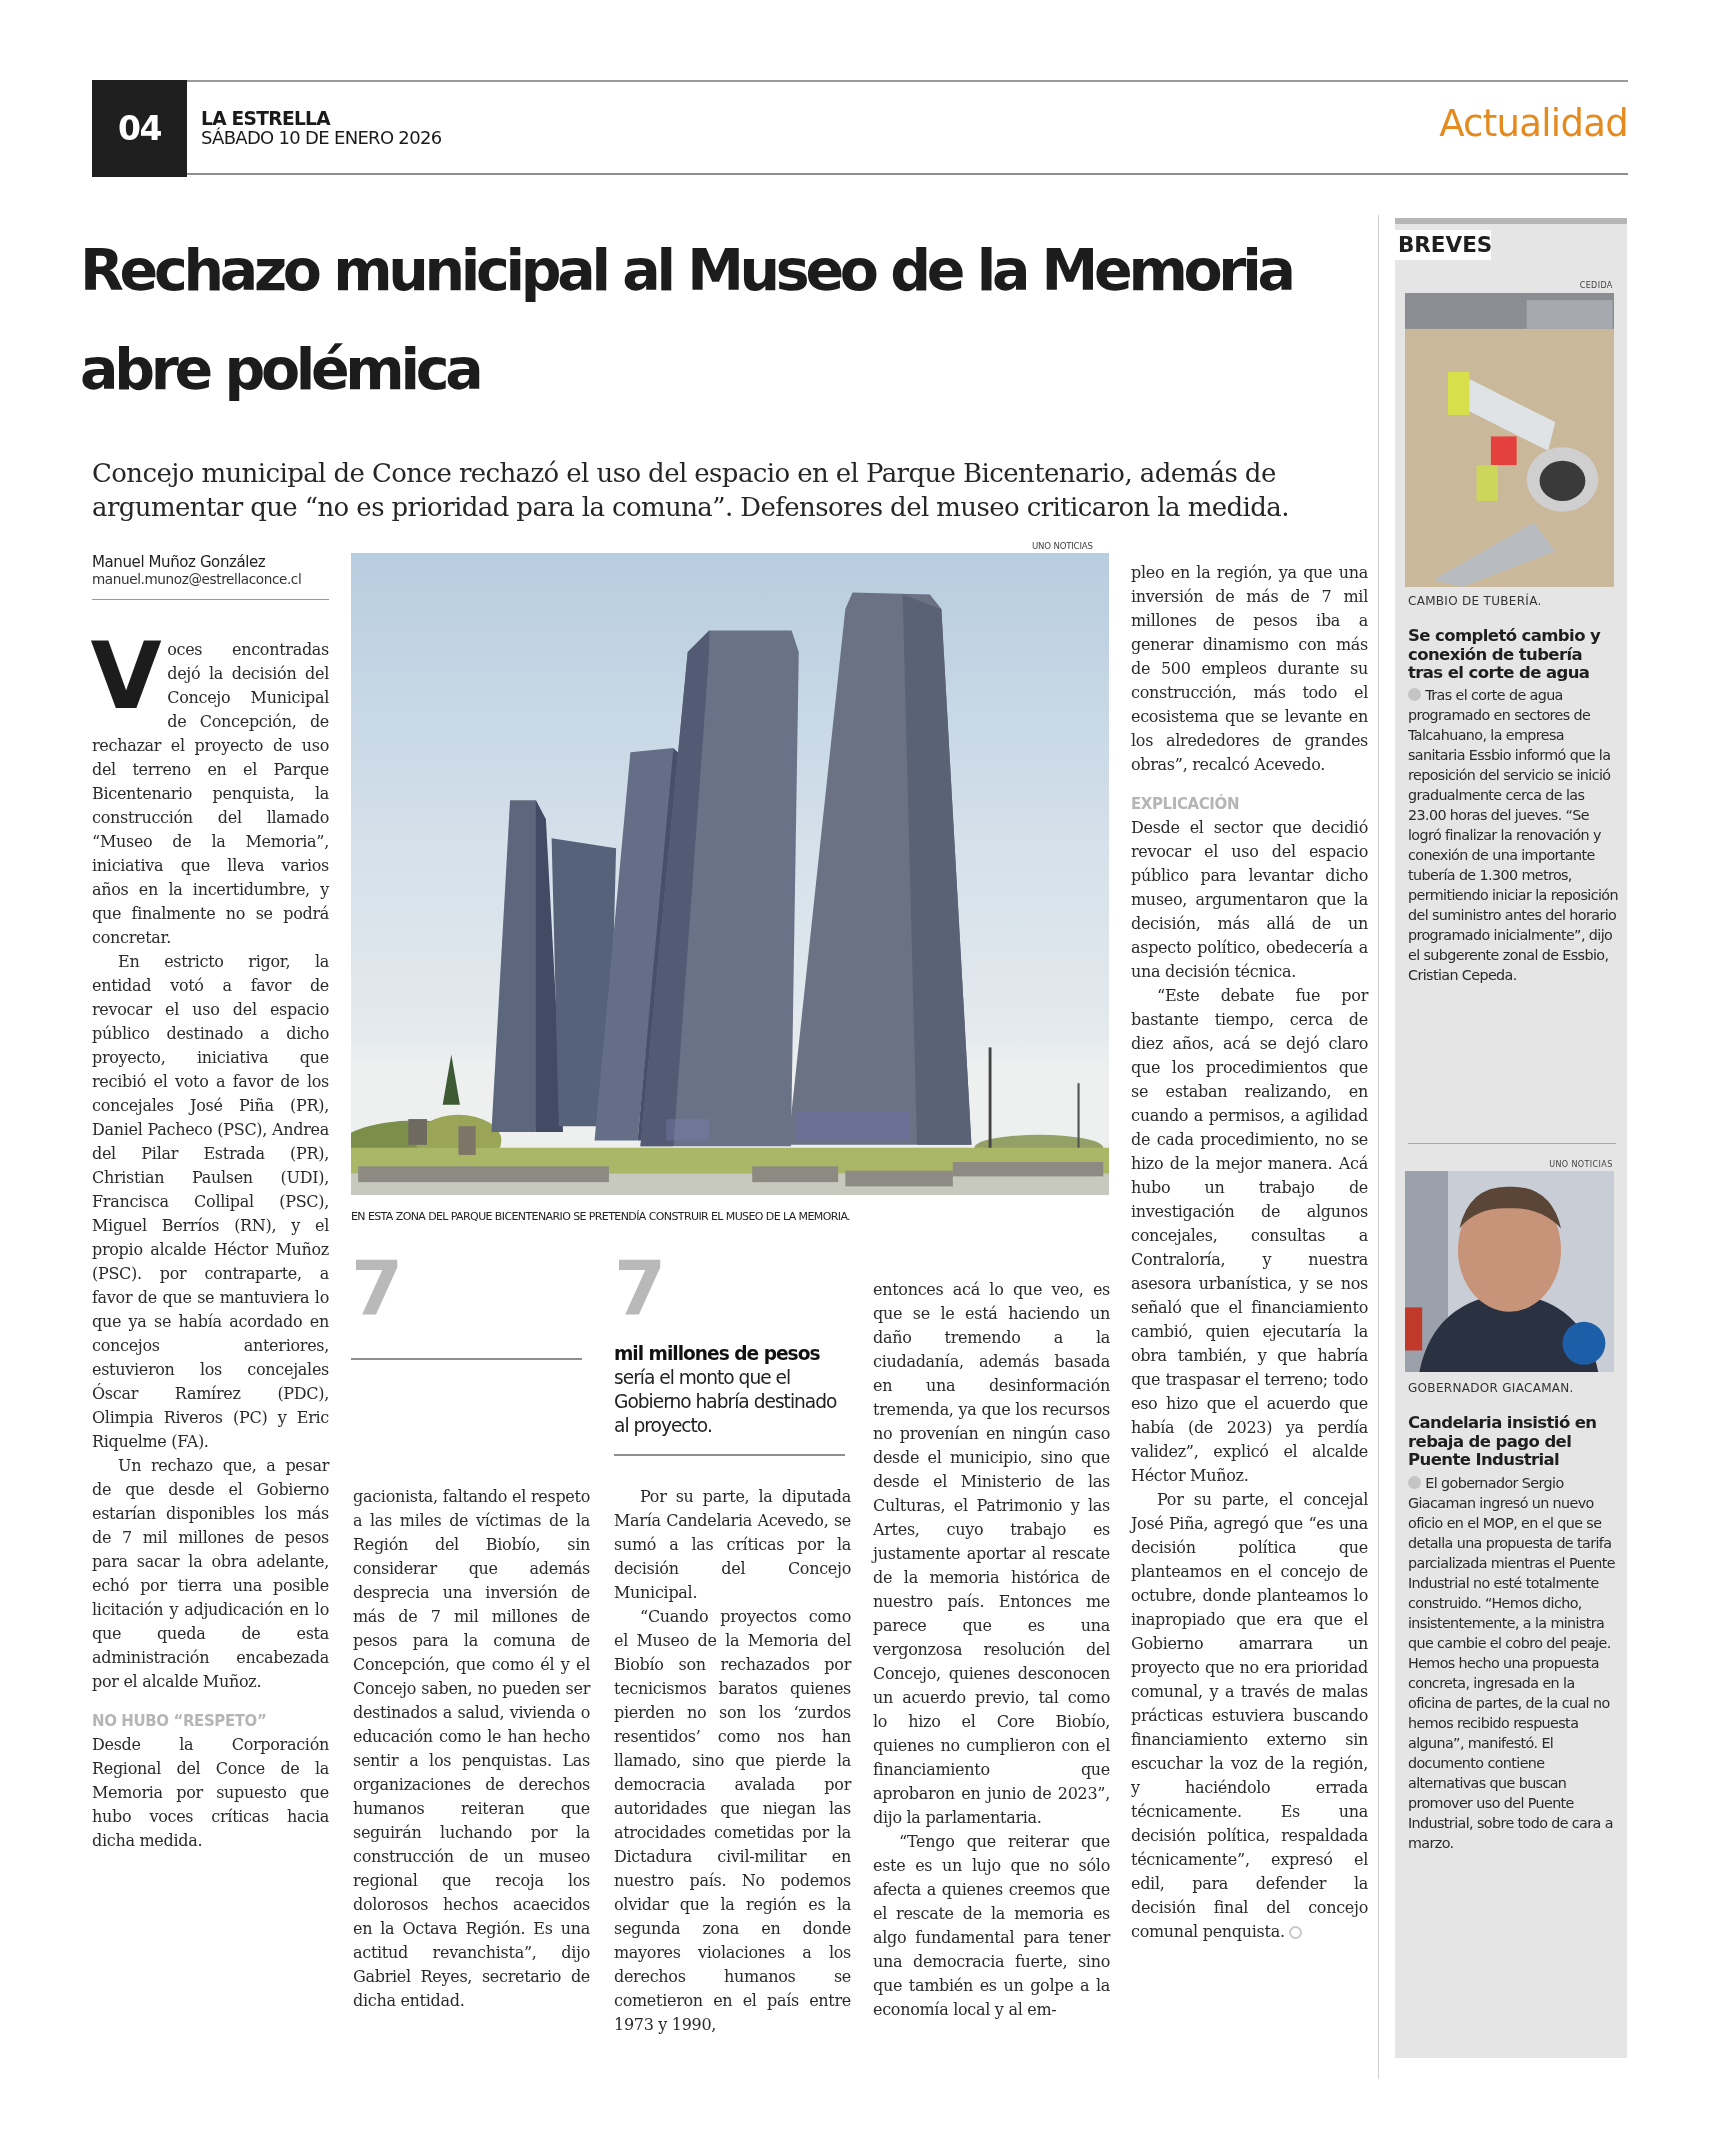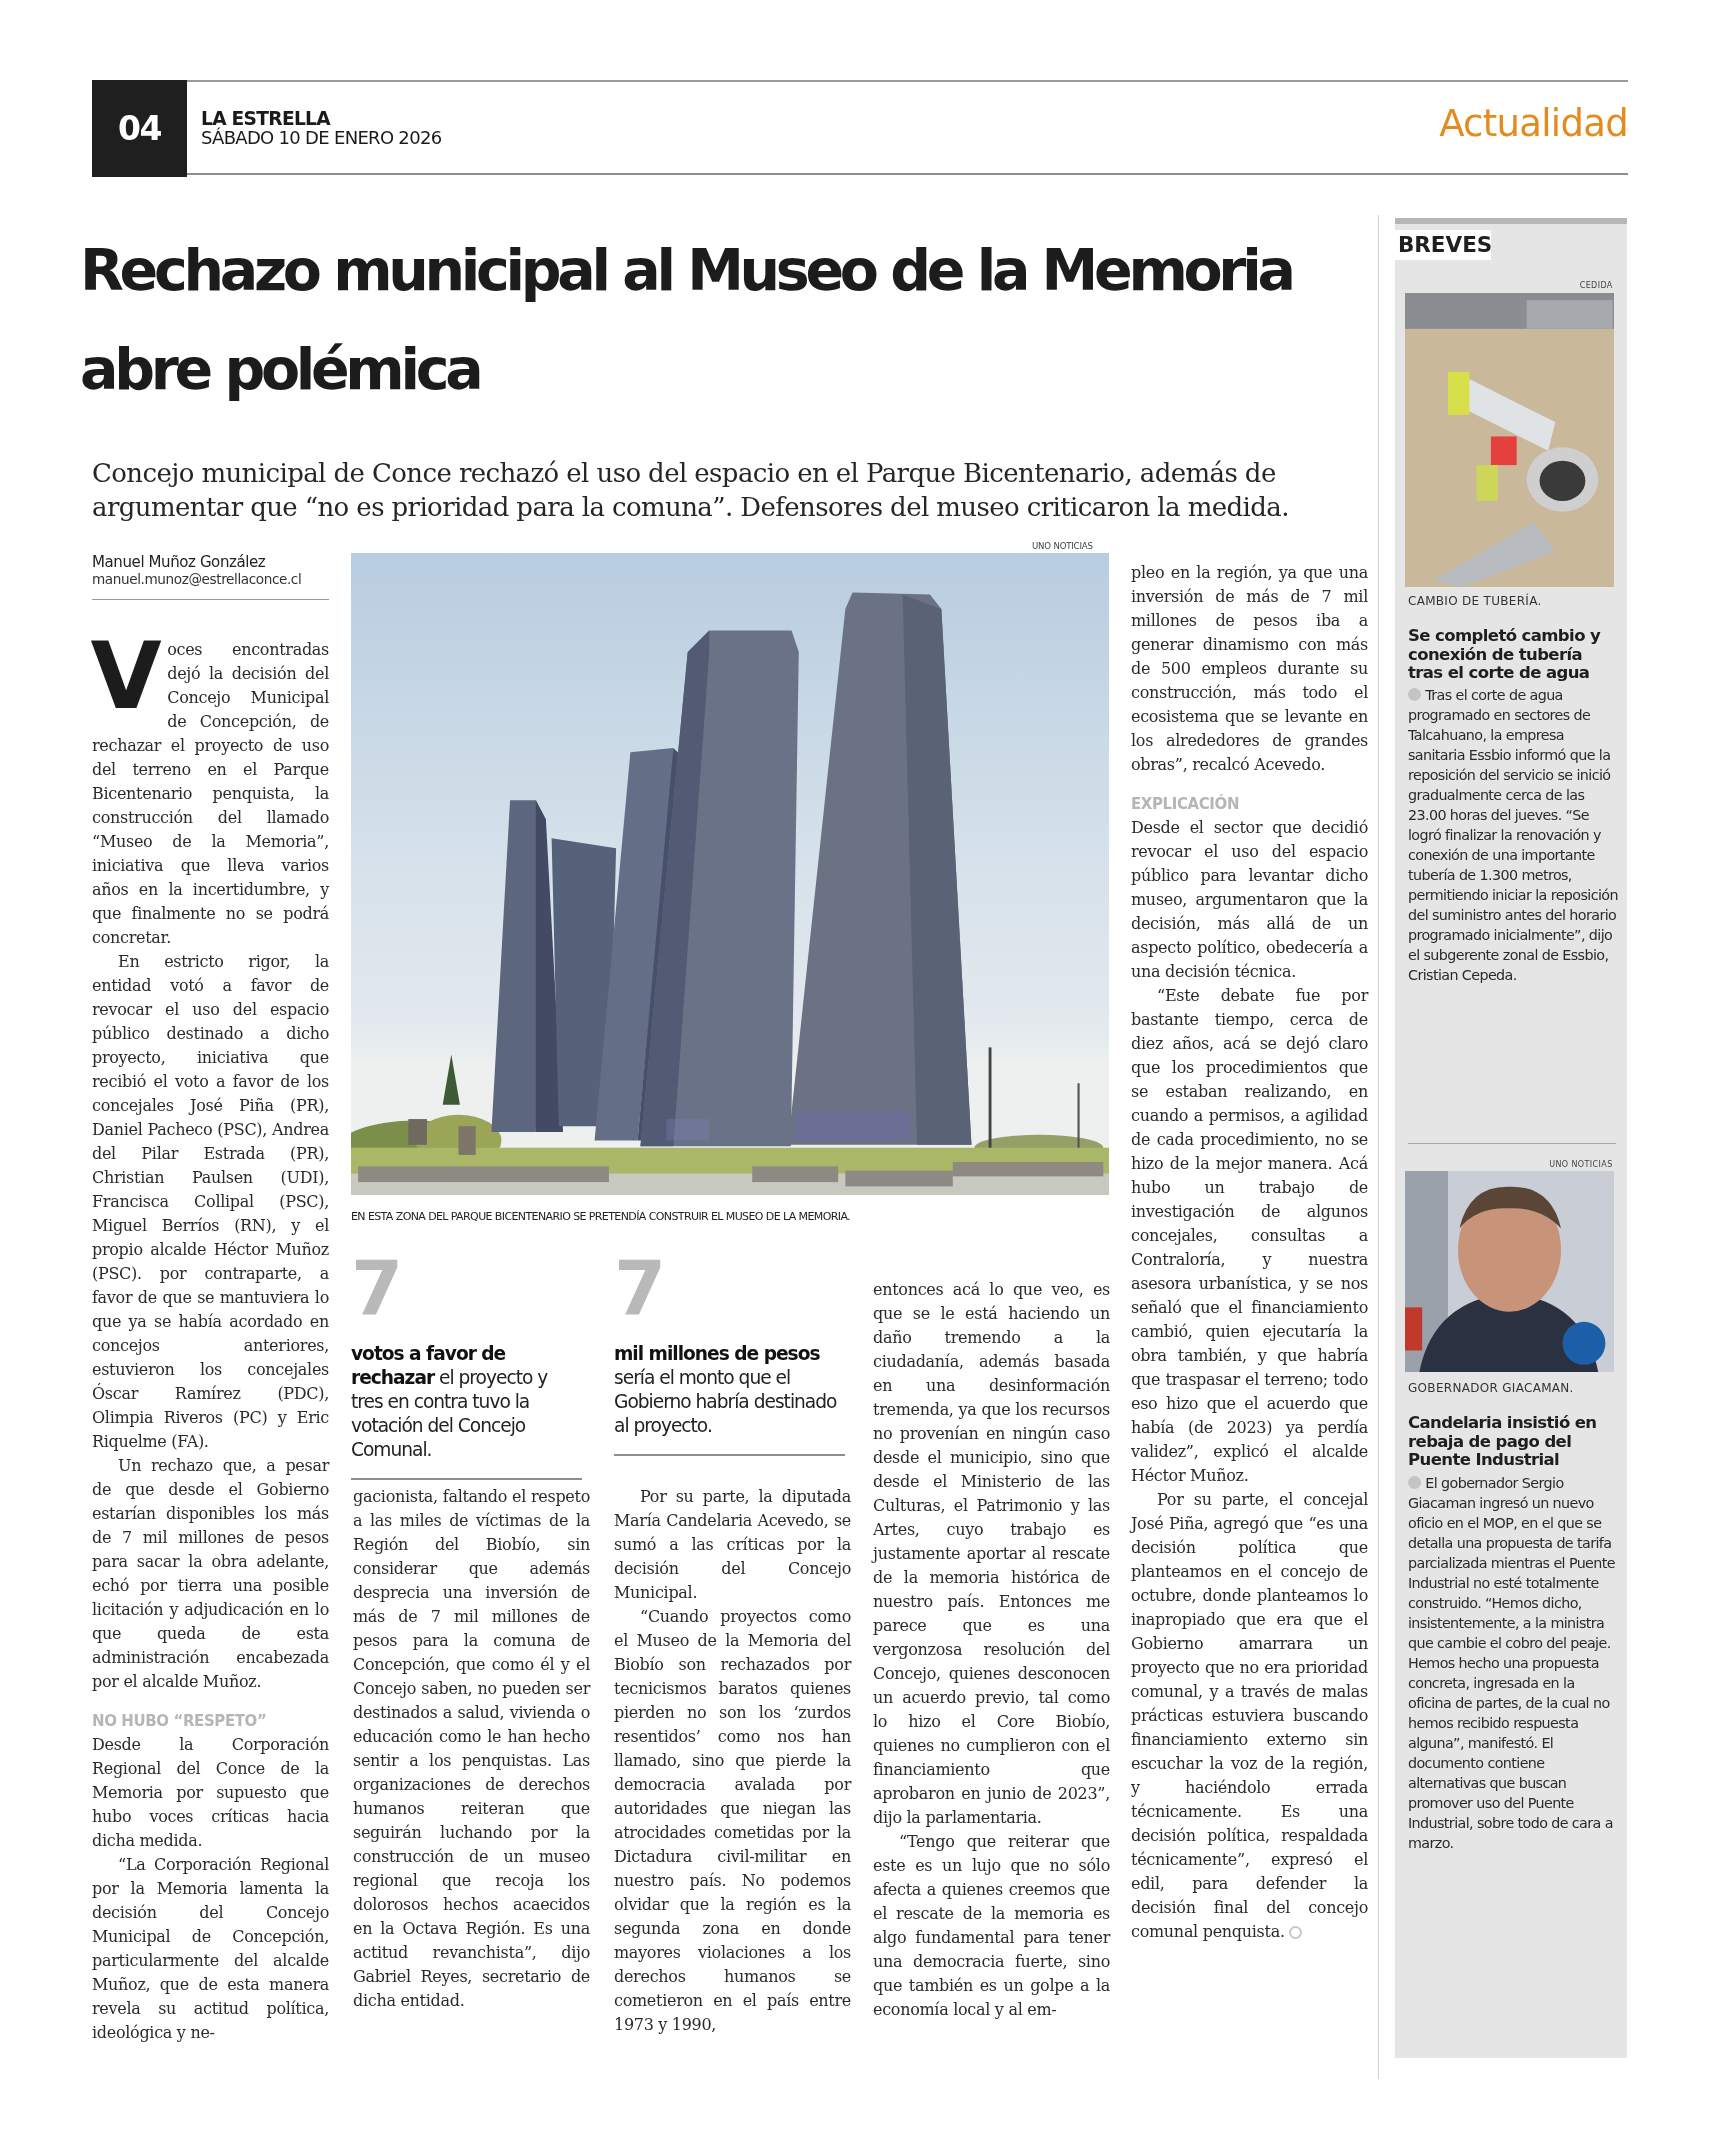--- a/index.html
+++ b/index.html
@@ -86,21 +86,20 @@
   <div class="name">Manuel Muñoz González</div>
   <div class="email">manuel.munoz@estrellaconce.cl</div>
 </div>
 
 <div class="col" id="col1">
   <p class="noindent"><span class="dropcap">V</span><span>oces encontradas dejó la decisión del Concejo Municipal de Concepción, de rechazar el proyecto de uso del terreno en el Parque Bicentenario penquista, la construcción del llamado “Museo de la Memoria”, iniciativa que lleva varios años en la incertidumbre, y que finalmente no se podrá concretar.</span></p>
   <p>En estricto rigor, la entidad votó a favor de revocar el uso del espacio público destinado a dicho proyecto, iniciativa que recibió el voto a favor de los concejales José Piña (PR), Daniel Pacheco (PSC), Andrea del Pilar Estrada (PR), Christian Paulsen (UDI), Francisca Collipal (PSC), Miguel Berríos (RN), y el propio alcalde Héctor Muñoz (PSC). por contraparte, a favor de que se mantuviera lo que ya se había acordado en concejos anteriores, estuvieron los concejales Óscar Ramírez (PDC), Olimpia Riveros (PC) y Eric Riquelme (FA).</p>
   <p>Un rechazo que, a pesar de que desde el Gobierno estarían disponibles los más de 7 mil millones de pesos para sacar la obra adelante, echó por tierra una posible licitación y adjudicación en lo que queda de esta administración encabezada por el alcalde Muñoz.</p>
   <div class="subtitle">NO HUBO “RESPETO”</div>
   <p class="noindent">Desde la Corporación Regional del Conce de la Memoria por supuesto que hubo voces críticas hacia dicha medida.</p>
-  <p>“La Corporación Regional por la Memoria lamenta la decisión del Concejo Municipal de Concepción, particularmente del alcalde Muñoz, que de esta manera revela su actitud política, ideológica y ne-</p>
 </div>
 
 <div class="photo-credit">UNO NOTICIAS</div>
 <div class="main-photo">
   <svg viewBox="0 0 1058 896" preserveAspectRatio="none">
 
     <ellipse cx="90" cy="832" rx="110" ry="40" fill="#7c8f4a"></ellipse>
     <ellipse cx="150" cy="820" rx="60" ry="36" fill="#9aa558"></ellipse>
     <polygon points="128,770 140,700 152,770" fill="#3d5a35"></polygon>
     <ellipse cx="960" cy="830" rx="90" ry="18" fill="#95a066"></ellipse>
@@ -130,21 +129,20 @@
     <rect x="440" y="790" width="60" height="30" fill="#7a7db8" opacity="0.35"></rect>
 
     <rect x="890" y="690" width="4" height="140" fill="#444"></rect>
     <rect x="1014" y="740" width="3" height="90" fill="#555"></rect>
   </svg>
 </div>
 <div class="photo-caption">EN ESTA ZONA DEL PARQUE BICENTENARIO SE PRETENDÍA CONSTRUIR EL MUSEO DE LA MEMORIA.</div>
 
 <div class="stat" id="stat1">
   <div class="big">7</div>
-  <div class="text"><b>votos a favor de rechazar</b><span> el proyecto y tres en contra tuvo la votación del Concejo Comunal.</span></div>
 </div>
 <div class="stat" id="stat2">
   <div class="big">7</div>
   <div class="text"><b>mil millones de pesos</b><span> sería el monto que el Gobierno habría destinado al proyecto.</span></div>
 </div>
 
 <div class="col" id="col2">
   <p class="noindent">gacionista, faltando el respeto a las miles de víctimas de la Región del Biobío, sin considerar que además desprecia una inversión de más de 7 mil millones de pesos para la comuna de Concepción, que como él y el Concejo saben, no pueden ser destinados a salud, vivienda o educación como le han hecho sentir a los penquistas. Las organizaciones de derechos humanos reiteran que seguirán luchando por la construcción de un museo regional que recoja los dolorosos hechos acaecidos en la Octava Región. Es una actitud revanchista”, dijo Gabriel Reyes, secretario de dicha entidad.</p>
 </div>
 

